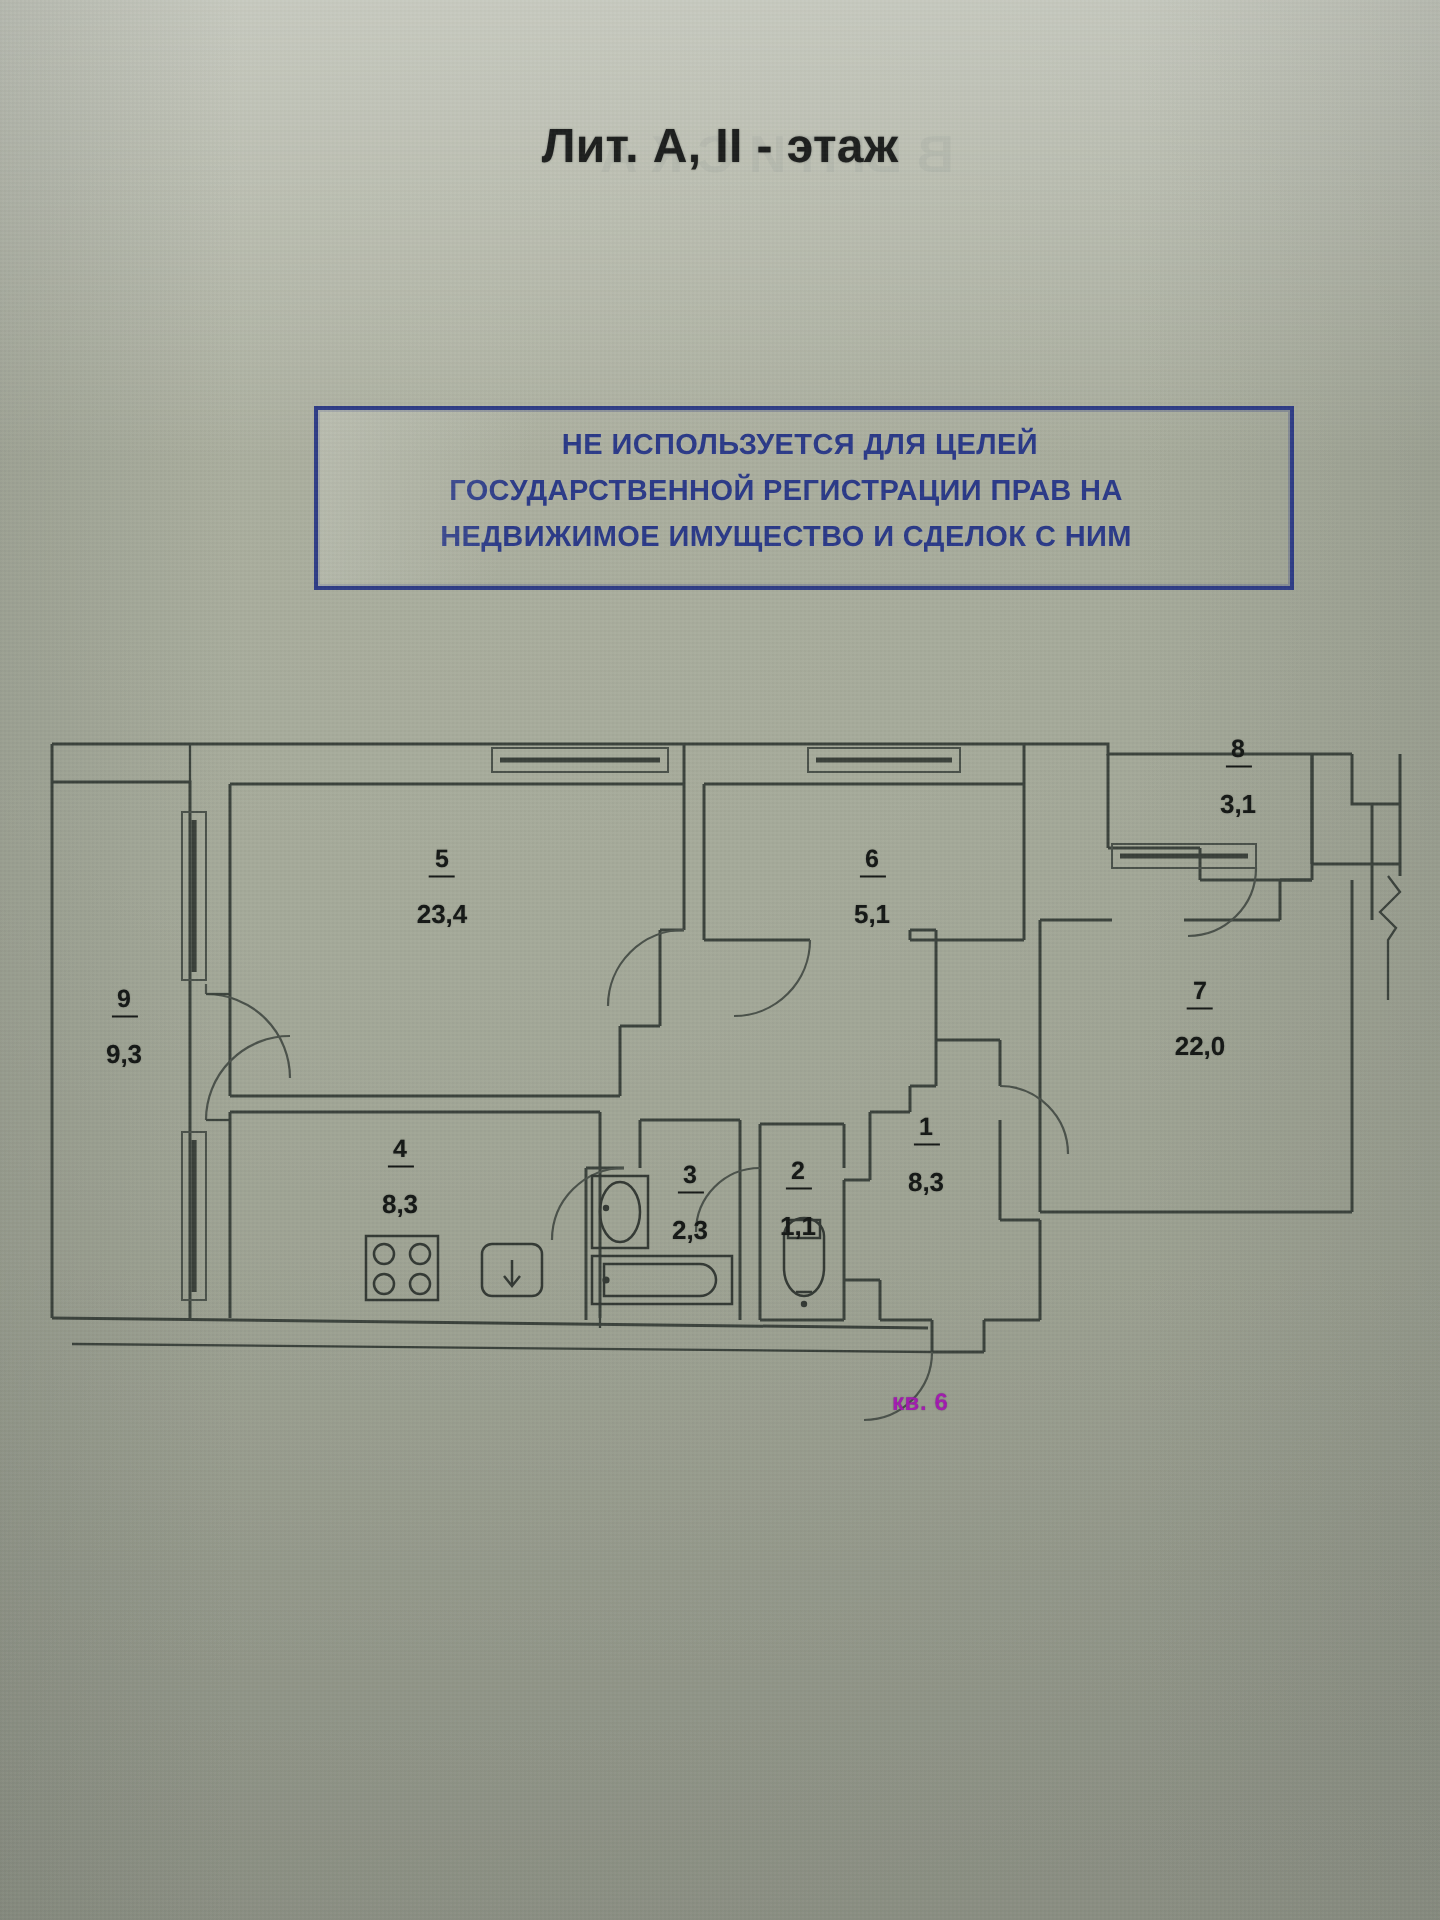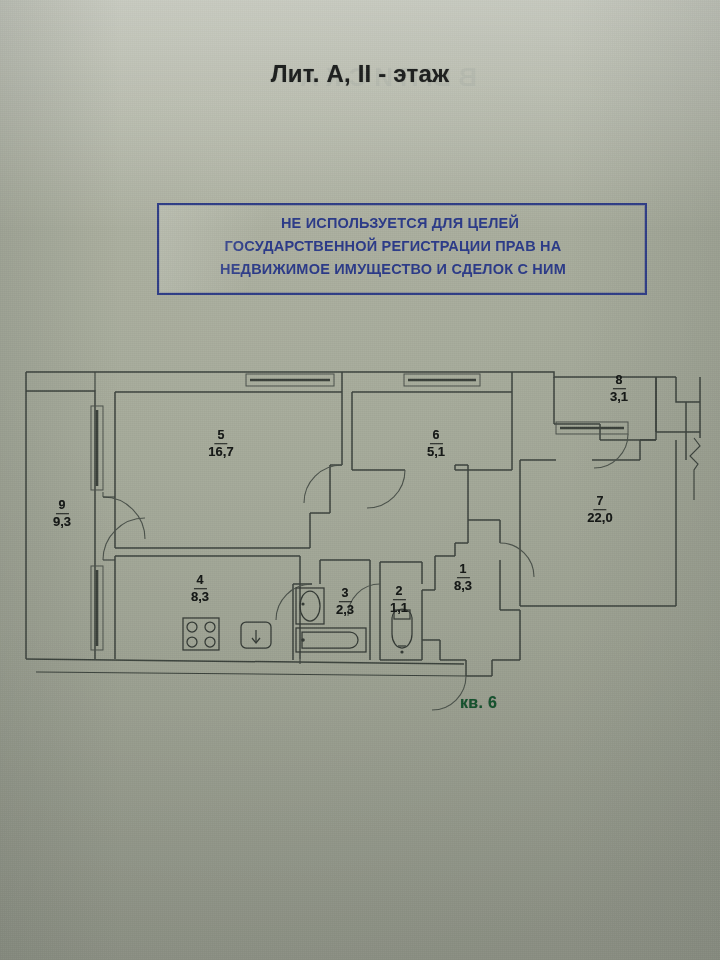--- a/index.html
+++ b/index.html
@@ -99,26 +99,26 @@
     position:absolute;text-align:center;color:#151816;
     font-family:"Liberation Sans", sans-serif;
     font-weight:bold;line-height:1.04;transform:translate(-50%,-50%);
     text-shadow:0 0 .6px rgba(30,32,30,.5);
   }
   .rlabel .num{
     display:block;font-size:12.5px;
     border-bottom:1.6px solid #151816;
     padding:0 3px 1px;margin:0 auto;width:max-content;
   }
-  .rlabel .area{display:block;font-size:13px;padding-top:1px;}
+  .rlabel .area{display:block;font-size:13px;padding-top:12px;}
 
   
   #apt{
-    position:absolute;left:460px;top:694px;
-    font-size:16px;font-weight:bold;color:#14532d;letter-spacing:.3px;
+    position:absolute;left:446px;top:694px;
+    font-size:12px;font-weight:bold;color:#a21caf;letter-spacing:.3px;
     text-shadow:0 0 .7px rgba(30,32,40,.5);
   }
 </style>
 </head>
 <body>
 
 <div id="paper"></div>
 <div id="shade-top"></div>
 <div id="shade-bottom"></div>
 <div id="shade-left"></div>
@@ -339,21 +339,21 @@
     <path class="fix" d="M392,618 L392,634 A10,14 0 0 0 412,634 L412,618 A10,9 0 0 0 392,618 Z"></path>
     <rect class="fix" x="394" y="610" width="16" height="9"></rect>
     <circle class="fixdot" cx="402" cy="652" r="1.6"></circle>
     <path class="fix" d="M398,646 L406,646"></path>
   </g>
 
 </svg>
 
 <div class="rlabel" style="left:221px;top:444px;">
   <span class="num">5</span>
-  <span class="area">16,7</span>
+  <span class="area">23,4</span>
 </div>
 <div class="rlabel" style="left:436px;top:444px;">
   <span class="num">6</span>
   <span class="area">5,1</span>
 </div>
 <div class="rlabel" style="left:600px;top:510px;">
   <span class="num">7</span>
   <span class="area">22,0</span>
 </div>
 <div class="rlabel" style="left:619px;top:389px;">

